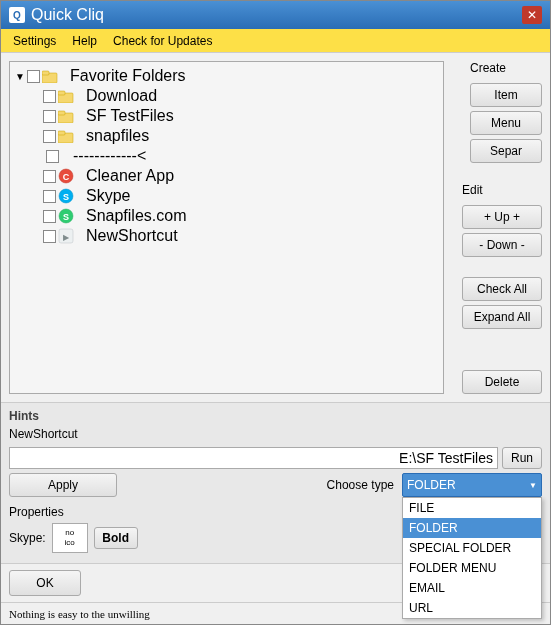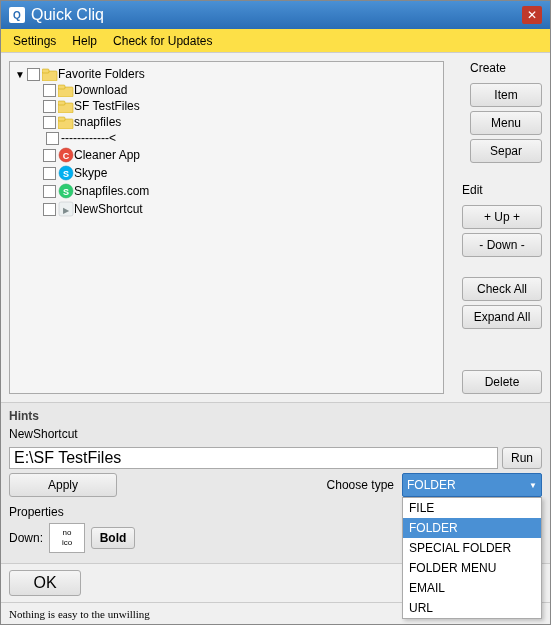--- a/index.html
+++ b/index.html
@@ -100,21 +100,21 @@
       flex-shrink: 0;
     }
     .tree-item .expand-icon {
       width: 12px; height: 12px;
       margin-right: 1px;
       font-size: 10px;
       display: flex; align-items: center; justify-content: center;
       flex-shrink: 0;
     }
     .folder-svg { width: 16px; height: 14px; }
-    .tree-item-label { font-size: 12px; }
+    .tree-item-label { font-size: 16px; padding-left: 12px; }
     .indent1 { padding-left: 16px; }
     .indent2 { padding-left: 32px; }
     .right-panel {
       width: 90px;
       display: flex;
       flex-direction: column;
       gap: 6px;
       align-items: flex-end;
     }
     .section-label {
@@ -166,21 +166,22 @@
       display: flex;
       align-items: center;
       gap: 4px;
     }
     .path-input {
       flex: 1;
       height: 22px;
       border: 1px solid #aaa;
       background: white;
       padding: 0 4px;
-      font-size: 16px;
+      font-size: 14px;
+      text-align: right;
     }
     .run-btn {
       width: 40px;
       height: 22px;
       background: linear-gradient(to bottom, #f5f5f5, #e0e0e0);
       border: 1px solid #aaa;
       border-radius: 3px;
       font-size: 12px;
       cursor: pointer;
     }
@@ -283,21 +284,21 @@
       gap: 8px;
       border-top: 1px solid #ccc;
       flex-shrink: 0;
     }
     .ok-btn {
       width: 72px;
       height: 26px;
       background: linear-gradient(to bottom, #f5f5f5, #e0e0e0);
       border: 1px solid #aaa;
       border-radius: 3px;
-      font-size: 16px;
+      font-size: 12px;
       cursor: pointer;
     }
     .snapfiles-logo {
       margin-left: auto;
       display: flex;
       align-items: center;
       gap: 4px;
       opacity: 0.4;
     }
     .snap-icon {
@@ -480,21 +481,21 @@
             <div class="dropdown-option">SPECIAL FOLDER</div>
             <div class="dropdown-option">FOLDER MENU</div>
             <div class="dropdown-option">EMAIL</div>
             <div class="dropdown-option">URL</div>
           </div>
         </div>
       </div>
       <div class="properties-section">
         <div class="properties-label">Properties</div>
         <div class="icon-row">
-          <span class="icon-label">Down:</span>
+          <span class="icon-label">Skype:</span>
           <div class="no-ico-box">
             <span>no</span>
             <span>ico</span>
           </div>
           <button class="bold-btn">Bold</button>
         </div>
       </div>
     </div>
   </div>
 

